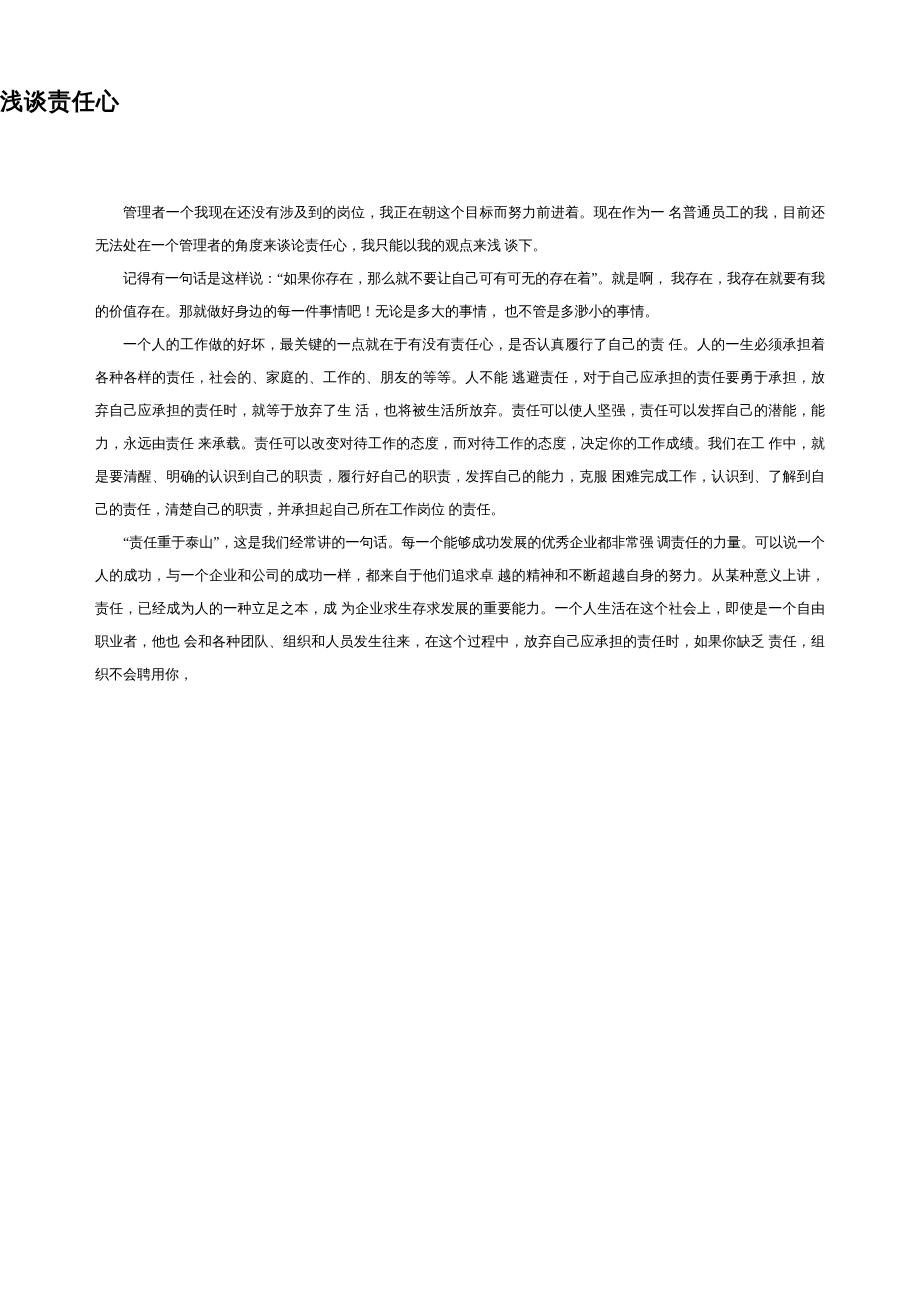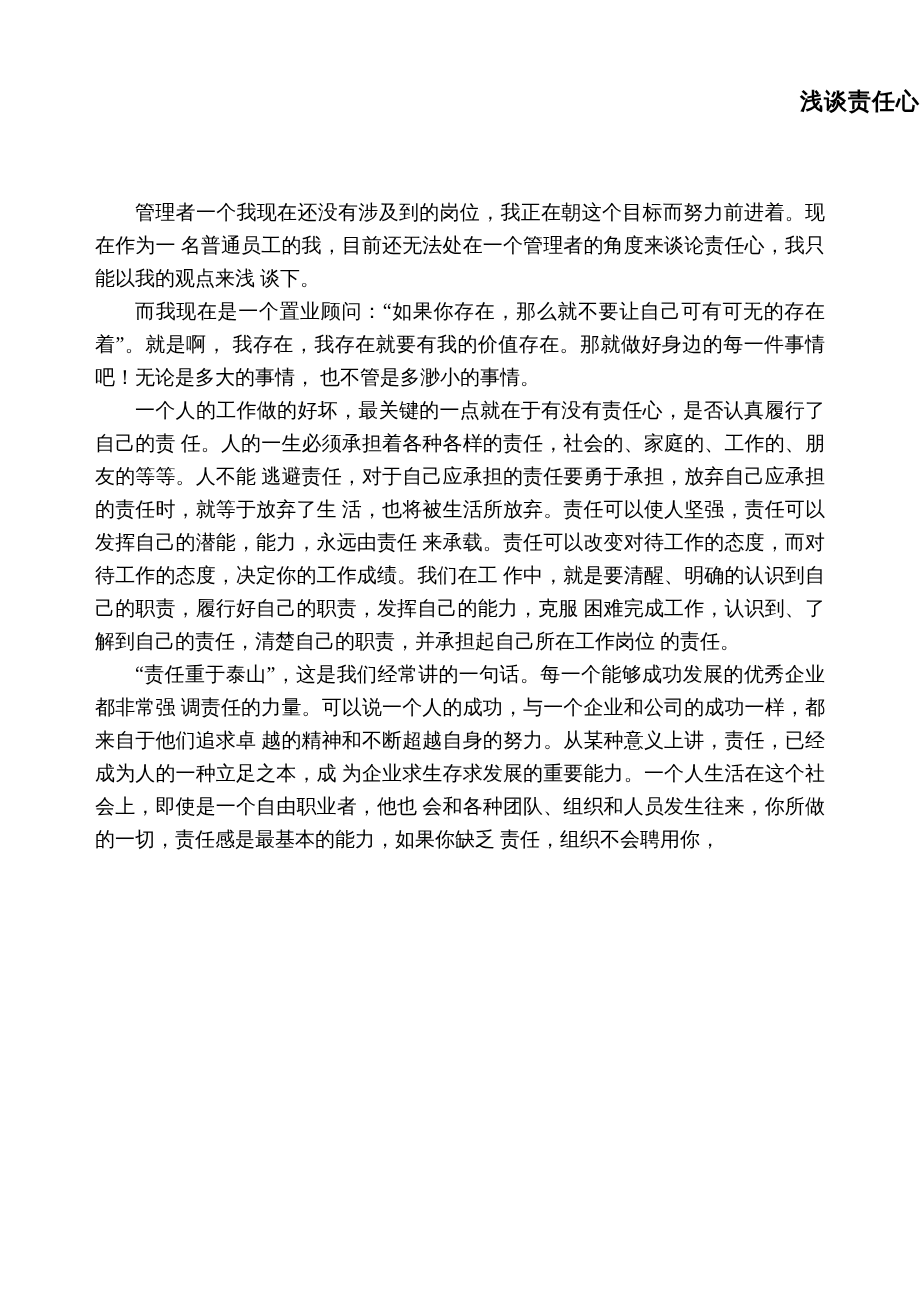--- a/index.html
+++ b/index.html
@@ -14,44 +14,44 @@
     margin: 0 auto;
     background: #ffffff;
     color: #000000;
     font-family: "Liberation Serif", "DejaVu Serif", serif;
     overflow: hidden;
     box-sizing: border-box;
   }
   .doc-title {
     margin: 0;
     padding-top: 88px;
-    text-align: right;
+    text-align: left;
     font-size: 23px;
     font-weight: bold;
     letter-spacing: 1px;
     line-height: 28px;
   }
   .doc-body {
     margin: 80px 95px 0 95px;
-    font-size: 20px;
+    font-size: 14px;
     line-height: 33px;
     text-align: justify;
     text-justify: inter-character;
   }
   .doc-body p {
     margin: 0;
     padding: 0;
     text-indent: 2em;
     word-break: break-all;
   }
 </style>
 </head>
 <body>
 
 <div class="page">
   <h1 class="doc-title">浅谈责任心</h1>
   <div class="doc-body">
     <p>管理者一个我现在还没有涉及到的岗位，我正在朝这个目标而努力前进着。现在作为一 名普通员工的我，目前还无法处在一个管理者的角度来谈论责任心，我只能以我的观点来浅 谈下。</p>
-    <p>而我现在是一个置业顾问：“如果你存在，那么就不要让自己可有可无的存在着”。就是啊， 我存在，我存在就要有我的价值存在。那就做好身边的每一件事情吧！无论是多大的事情， 也不管是多渺小的事情。</p>
+    <p>记得有一句话是这样说：“如果你存在，那么就不要让自己可有可无的存在着”。就是啊， 我存在，我存在就要有我的价值存在。那就做好身边的每一件事情吧！无论是多大的事情， 也不管是多渺小的事情。</p>
     <p>一个人的工作做的好坏，最关键的一点就在于有没有责任心，是否认真履行了自己的责 任。人的一生必须承担着各种各样的责任，社会的、家庭的、工作的、朋友的等等。人不能 逃避责任，对于自己应承担的责任要勇于承担，放弃自己应承担的责任时，就等于放弃了生 活，也将被生活所放弃。责任可以使人坚强，责任可以发挥自己的潜能，能力，永远由责任 来承载。责任可以改变对待工作的态度，而对待工作的态度，决定你的工作成绩。我们在工 作中，就是要清醒、明确的认识到自己的职责，履行好自己的职责，发挥自己的能力，克服 困难完成工作，认识到、了解到自己的责任，清楚自己的职责，并承担起自己所在工作岗位 的责任。</p>
-    <p>“责任重于泰山”，这是我们经常讲的一句话。每一个能够成功发展的优秀企业都非常强 调责任的力量。可以说一个人的成功，与一个企业和公司的成功一样，都来自于他们追求卓 越的精神和不断超越自身的努力。从某种意义上讲，责任，已经成为人的一种立足之本，成 为企业求生存求发展的重要能力。一个人生活在这个社会上，即使是一个自由职业者，他也 会和各种团队、组织和人员发生往来，你所做的一切，责任感是最基本的能力，如果你缺乏 责任，组织不会聘用你，</p>
+    <p>“责任重于泰山”，这是我们经常讲的一句话。每一个能够成功发展的优秀企业都非常强 调责任的力量。可以说一个人的成功，与一个企业和公司的成功一样，都来自于他们追求卓 越的精神和不断超越自身的努力。从某种意义上讲，责任，已经成为人的一种立足之本，成 为企业求生存求发展的重要能力。一个人生活在这个社会上，即使是一个自由职业者，他也 会和各种团队、组织和人员发生往来，在这个过程中，放弃自己应承担的责任时，如果你缺乏 责任，组织不会聘用你，</p>
   </div>
 </div>
 
 </body></html>

